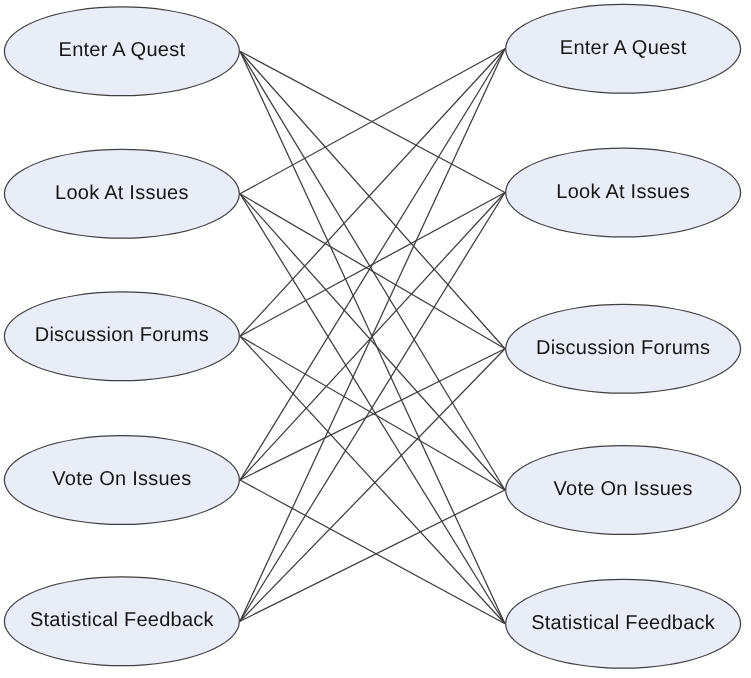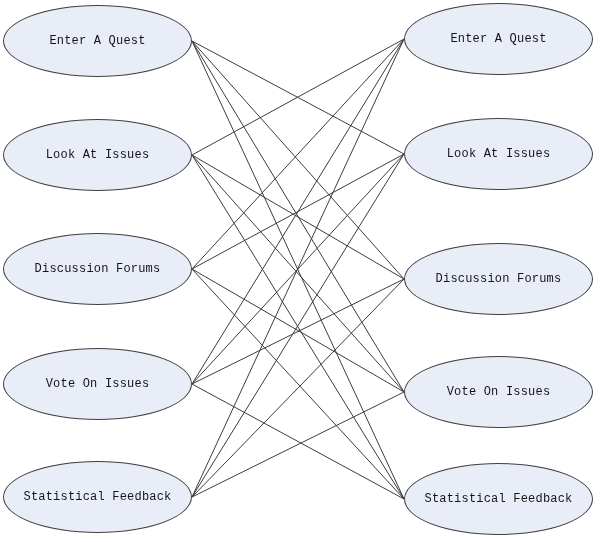--- a/index.html
+++ b/index.html
@@ -31,25 +31,24 @@
     box-sizing: border-box;
     border: 1px solid var(--node-border, #404040);
     border-radius: 50%;
     background: var(--node-fill, #e8edf8);
     display: flex;
     align-items: center;
     justify-content: center;
     z-index: 2;
   }
   .node .label {
-    font-size: 12px;
+    font-size: 16px;
     color: var(--text, #151515);
     white-space: nowrap;
     letter-spacing: 0.2px;
-    font-family: Liberation Mono, monospace;
   }
   
   .l0 { left: 3px;  top: 5px;   }
   .l1 { left: 3px;  top: 119px; }
   .l2 { left: 3px;  top: 233px; }
   .l3 { left: 3px;  top: 348px; }
   .l4 { left: 3px;  top: 461px; }
   
   .r0 { left: 404px; top: 3px;   }
   .r1 { left: 404px; top: 118px; }

